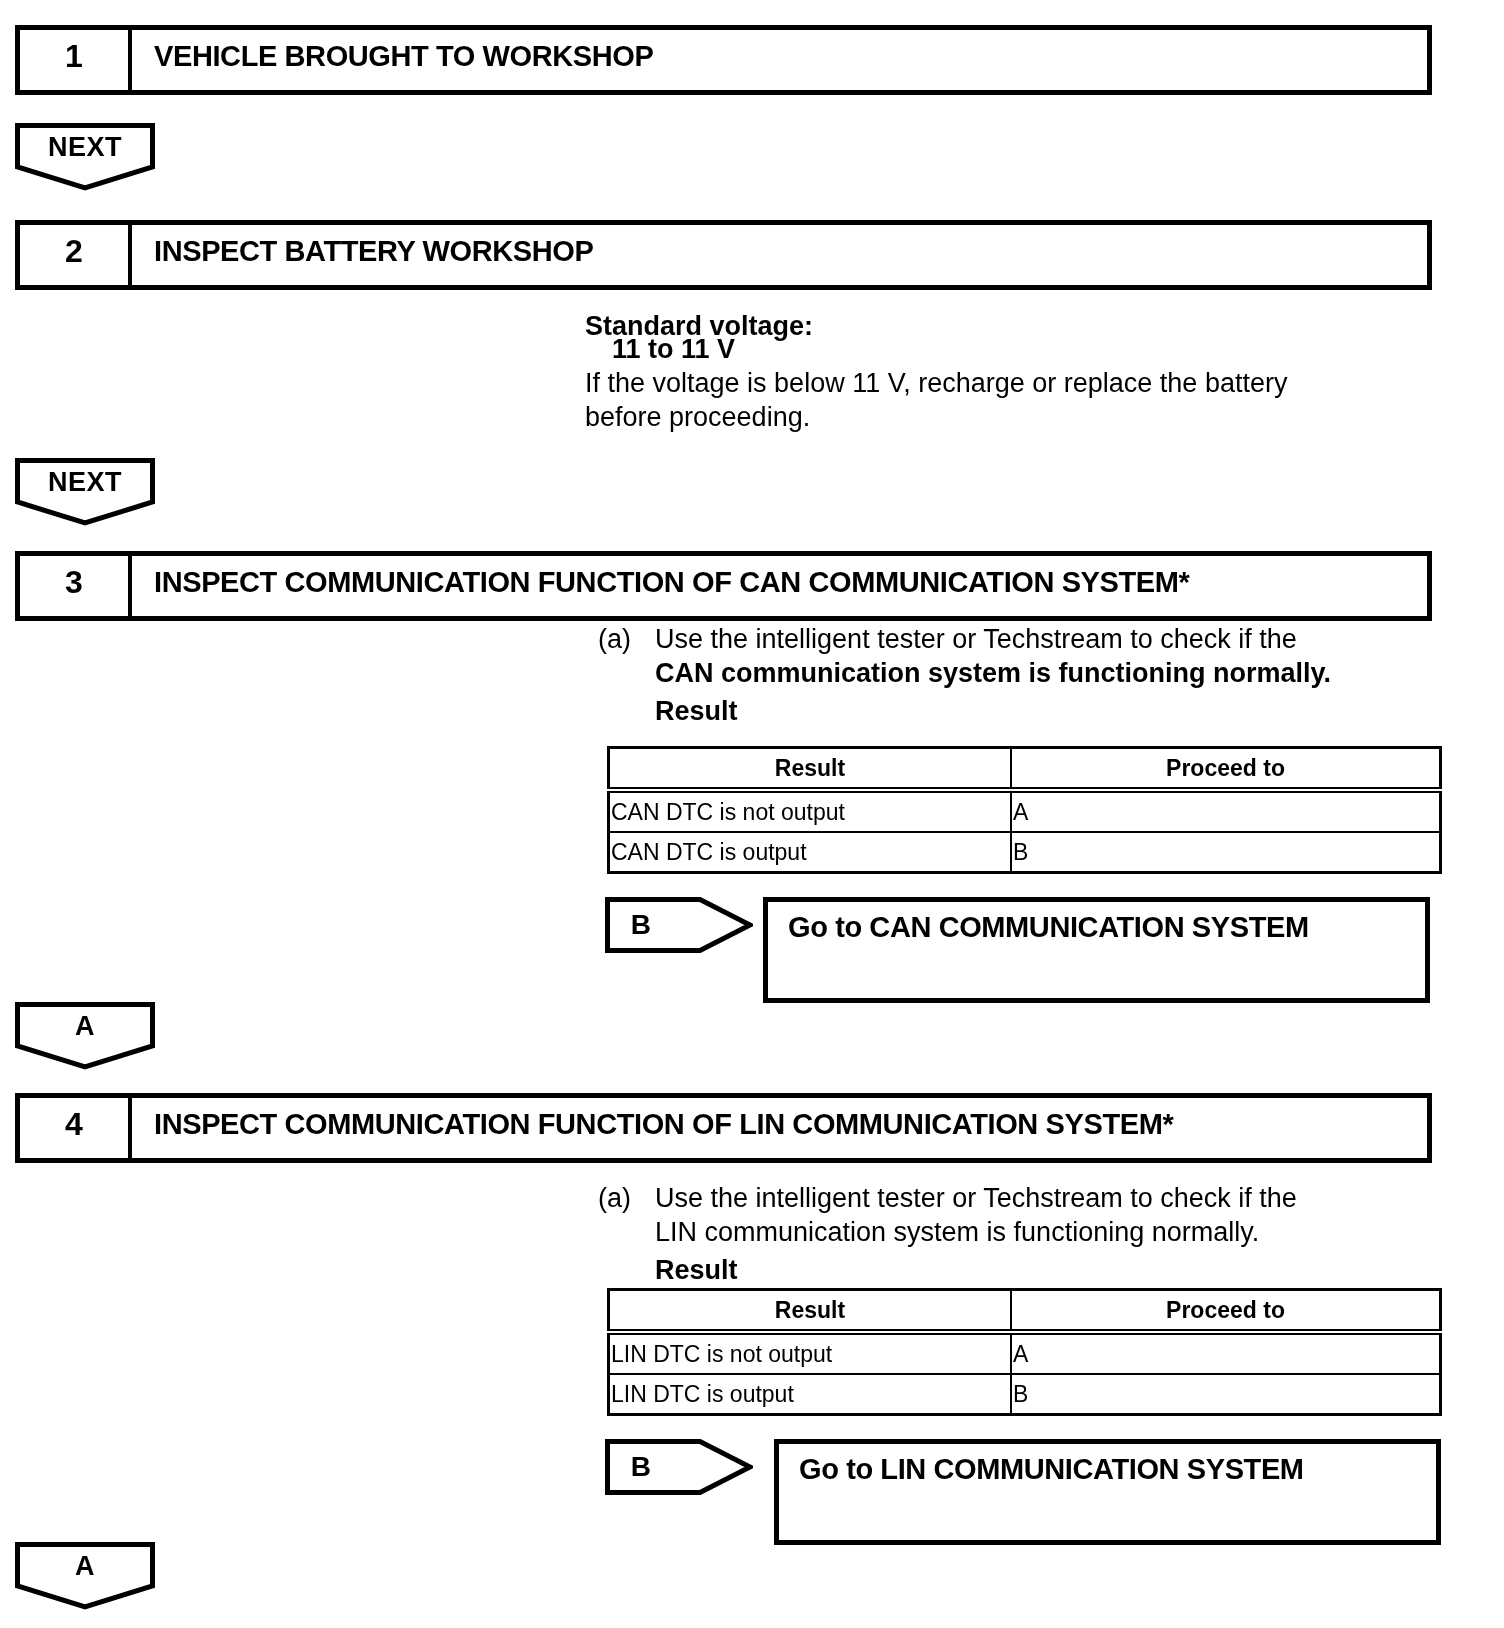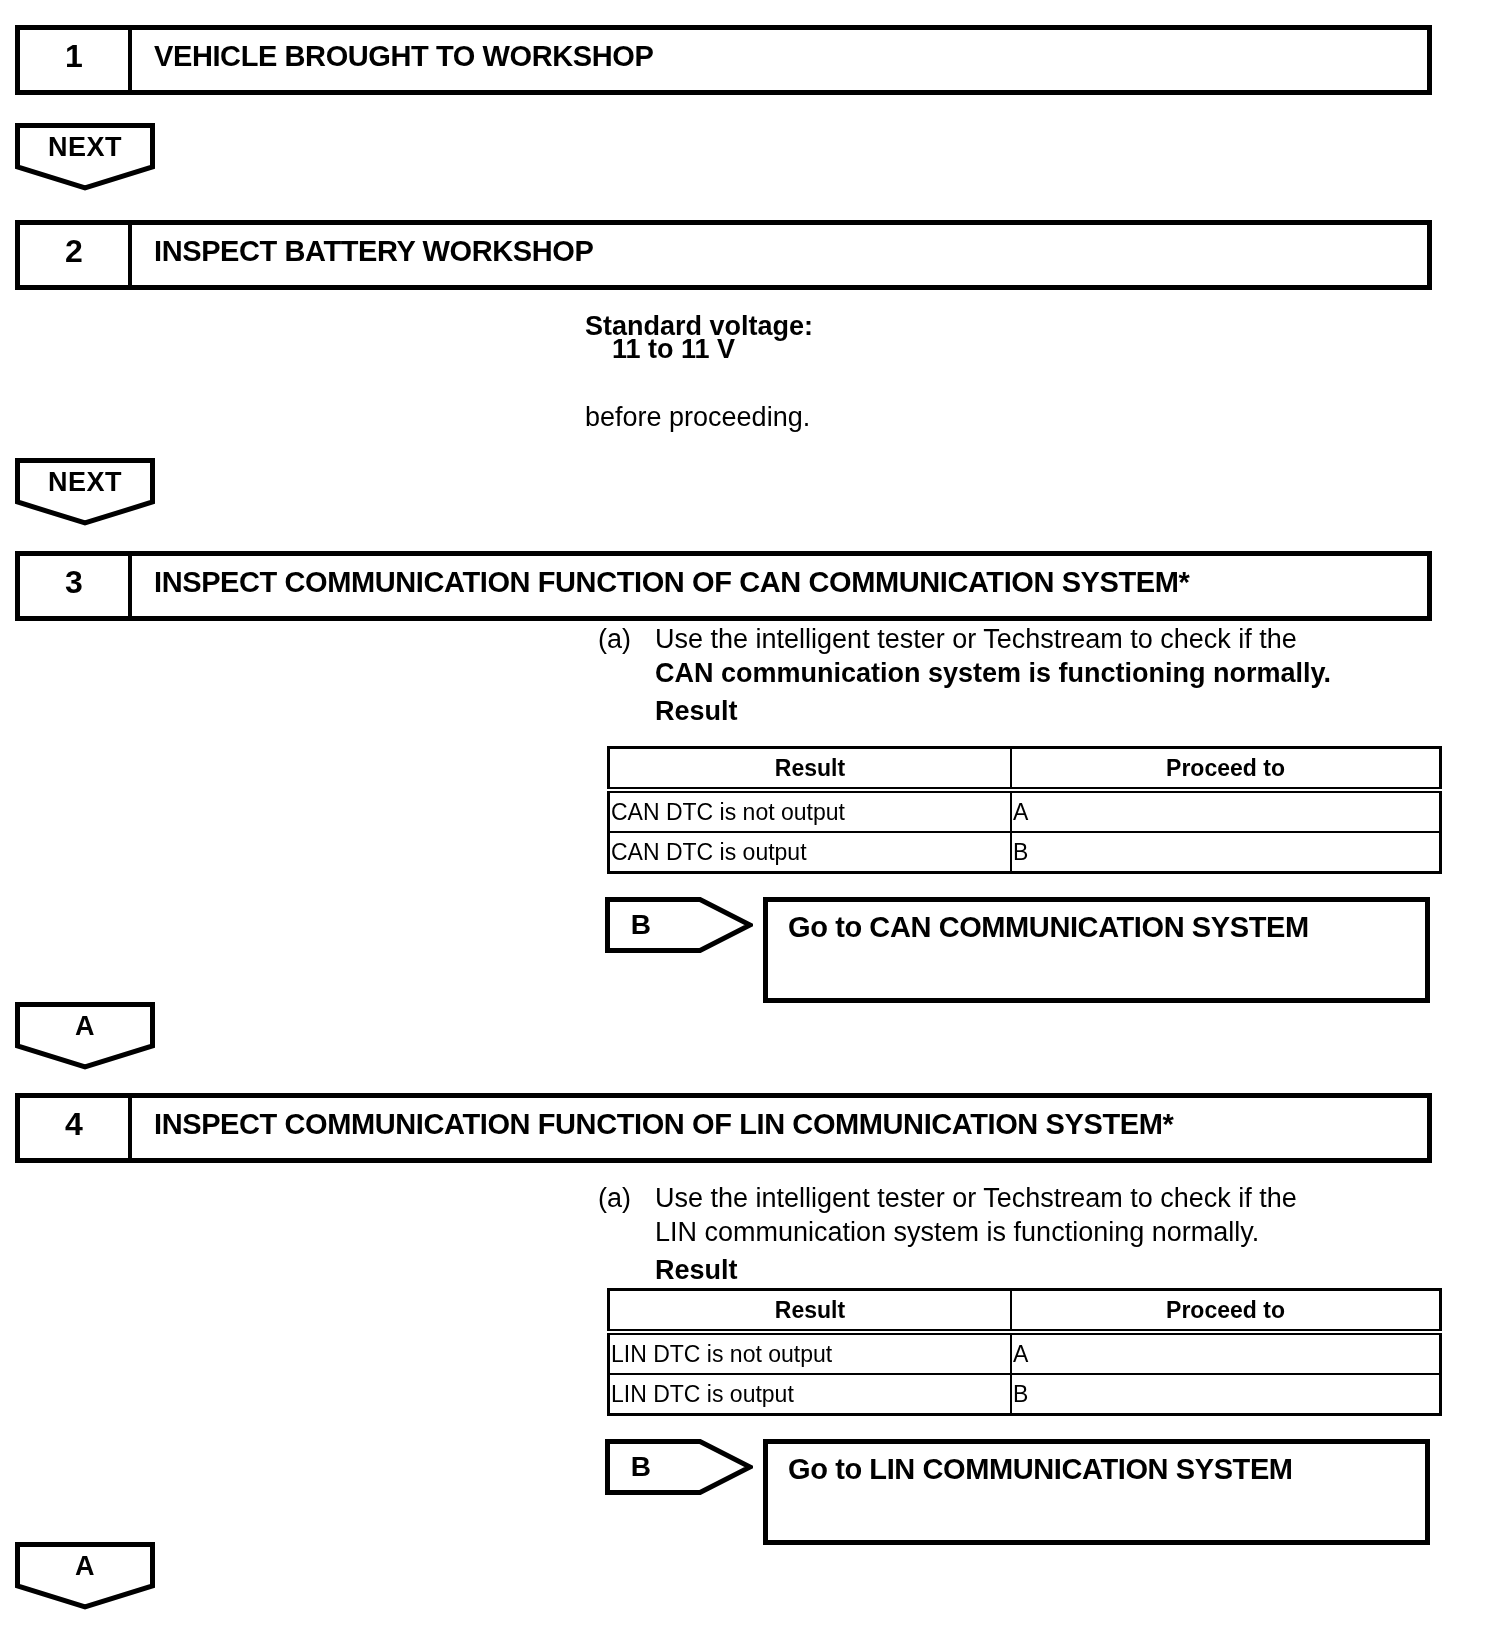--- a/index.html
+++ b/index.html
@@ -78,20 +78,21 @@
     <span class="pent-label">NEXT</span>
   </div>
 
   <div class="step-box" style="top:220px;">
     <div class="step-num">2</div>
     <div class="step-title">INSPECT BATTERY WORKSHOP</div>
   </div>
 
   <div class="tline bold" style="left:585px; top:300px;margin-top:11px;">Standard voltage:</div>
   <div class="tline bold" style="left:612px; top:334px;">11 to 11 V</div>
+  <div class="tline" style="left:585px; top:368px;">If the voltage is below 11 V, recharge or replace the battery</div>
   <div class="tline" style="left:585px; top:402px;">before proceeding.</div>
 
   <div class="pent-down" style="top:458px;">
     <svg width="140" height="68" viewBox="0 0 140 68">
       <polygon points="2.5,2.5 137.5,2.5 137.5,44 70,65 2.5,44" fill="#ffffff" stroke="#000000" stroke-width="5"></polygon>
     </svg>
     <span class="pent-label">NEXT</span>
   </div>
 
   <div class="step-box" style="top:551px;">
@@ -166,21 +167,21 @@
       </tr>
     </tbody>
   </table>
 
   <div class="pent-right" style="left:605px; top:1439px;">
     <svg width="148" height="56" viewBox="0 0 148 56">
       <polygon points="2.5,2.5 95,2.5 145,28 95,53.5 2.5,53.5" fill="#ffffff" stroke="#000000" stroke-width="5"></polygon>
     </svg>
     <span class="pent-label">B</span>
   </div>
-  <div class="goto-box" style="top:1439px;">Go to LIN COMMUNICATION SYSTEM</div>
+  <div class="goto-box" style="top:1439px;margin-left:11px;">Go to LIN COMMUNICATION SYSTEM</div>
 
   <div class="pent-down" style="top:1542px;">
     <svg width="140" height="68" viewBox="0 0 140 68">
       <polygon points="2.5,2.5 137.5,2.5 137.5,44 70,65 2.5,44" fill="#ffffff" stroke="#000000" stroke-width="5"></polygon>
     </svg>
     <span class="pent-label">A</span>
   </div>
 
 </div>
 

